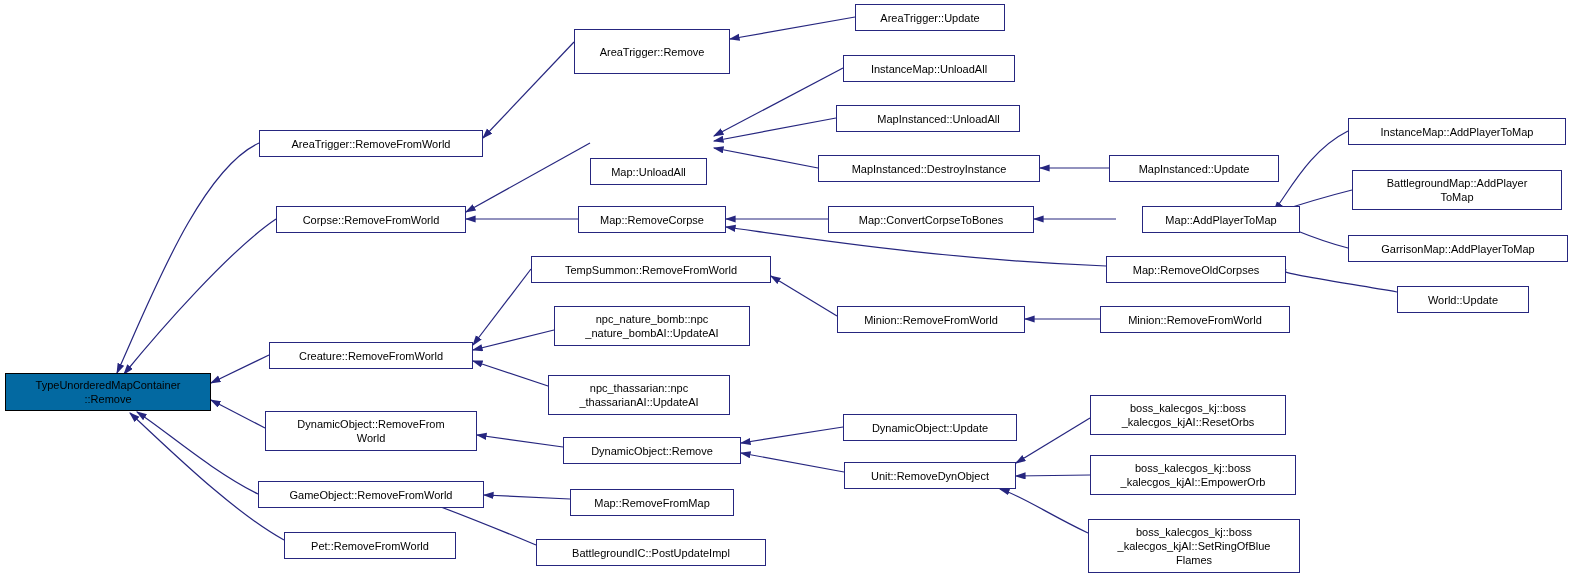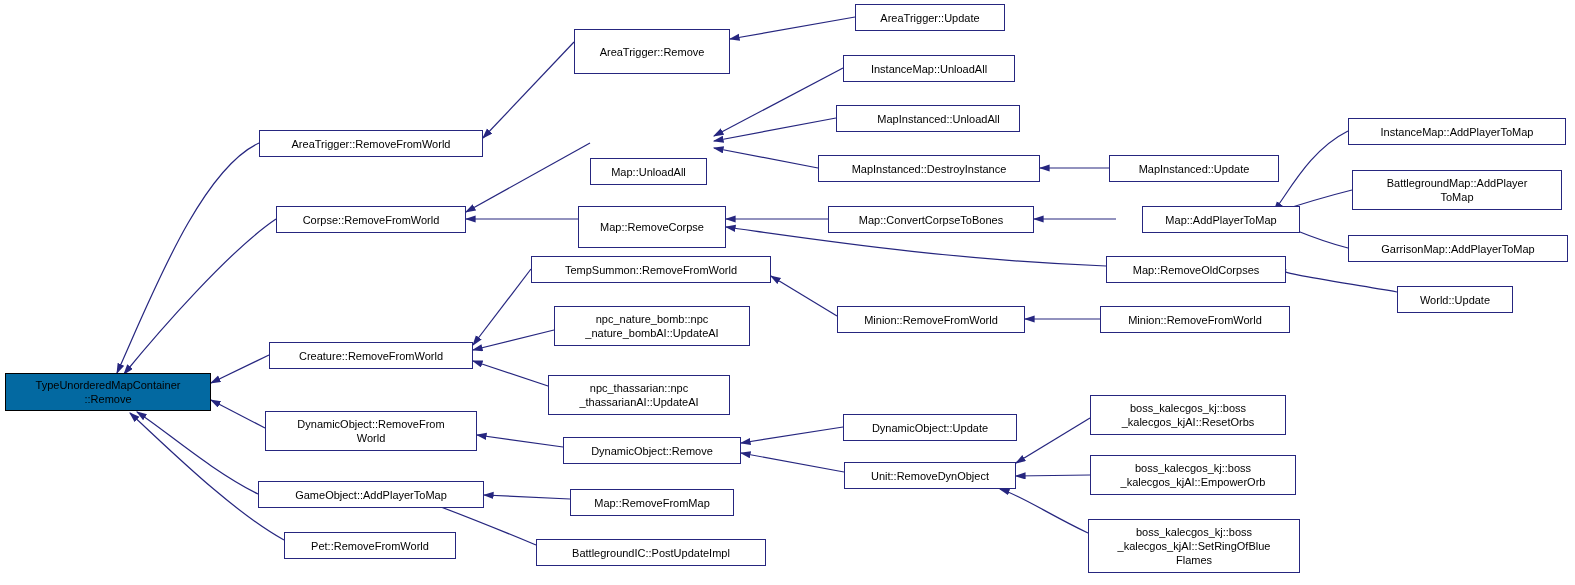--- a/index.html
+++ b/index.html
@@ -95,47 +95,47 @@
 ::Remove</div>
       <div class="node" style="left: 259px; top: 130px; width: 224px; height: 27px; text-align: right;">AreaTrigger::RemoveFromWorld</div>
       <div class="node" style="left: 574px; top: 29px; width: 156px; height: 45px;">AreaTrigger::Remove</div>
       <div class="node" style="left: 855px; top: 4px; width: 150px; height: 27px;">AreaTrigger::Update</div>
       <div class="node" style="left: 276px; top: 206px; width: 190px; height: 27px;">Corpse::RemoveFromWorld</div>
       <div class="node" style="left: 590px; top: 130px; width: 117px; height: 27px; margin-top: 28px;">Map::UnloadAll</div>
       <div class="node" style="left: 843px; top: 55px; width: 172px; height: 27px;">InstanceMap::UnloadAll</div>
       <div class="node" style="left: 836px; top: 105px; width: 184px; height: 27px; padding-left: 24px;">MapInstanced::UnloadAll</div>
       <div class="node" style="left: 818px; top: 155px; width: 222px; height: 27px;">MapInstanced::DestroyInstance</div>
       <div class="node" style="left: 1109px; top: 155px; width: 170px; height: 27px;">MapInstanced::Update</div>
-      <div class="node" style="left: 578px; top: 206px; width: 148px; height: 42px;">Map::RemoveCorpse</div>
+      <div class="node" style="left: 578px; top: 206px; width: 148px; height: 27px;">Map::RemoveCorpse</div>
       <div class="node" style="left: 828px; top: 206px; width: 206px; height: 27px;">Map::ConvertCorpseToBones</div>
       <div class="node" style="left: 1116px; top: 206px; width: 158px; height: 27px; margin-left: 26px;">Map::AddPlayerToMap</div>
       <div class="node" style="left: 1348px; top: 118px; width: 218px; height: 27px;">InstanceMap::AddPlayerToMap</div>
       <div class="node" style="left: 1352px; top: 170px; width: 210px; height: 40px;">BattlegroundMap::AddPlayer
 ToMap</div>
       <div class="node" style="left: 1348px; top: 235px; width: 220px; height: 27px;">GarrisonMap::AddPlayerToMap</div>
       <div class="node" style="left: 1106px; top: 256px; width: 180px; height: 27px;">Map::RemoveOldCorpses</div>
-      <div class="node" style="left: 1397px; top: 286px; width: 116px; height: 27px;">World::Update</div>
+      <div class="node" style="left: 1397px; top: 286px; width: 132px; height: 27px;">World::Update</div>
       <div class="node" style="left: 531px; top: 256px; width: 240px; height: 27px;">TempSummon::RemoveFromWorld</div>
       <div class="node" style="left: 837px; top: 306px; width: 188px; height: 27px;">Minion::RemoveFromWorld</div>
       <div class="node" style="left: 1100px; top: 306px; width: 190px; height: 27px;">Minion::RemoveFromWorld</div>
       <div class="node" style="left: 269px; top: 342px; width: 204px; height: 27px;">Creature::RemoveFromWorld</div>
       <div class="node" style="left: 554px; top: 306px; width: 196px; height: 40px;">npc_nature_bomb::npc
 _nature_bombAI::UpdateAI</div>
       <div class="node" style="left: 548px; top: 375px; width: 182px; height: 40px;">npc_thassarian::npc
 _thassarianAI::UpdateAI</div>
       <div class="node" style="left: 265px; top: 411px; width: 212px; height: 40px;">DynamicObject::RemoveFrom
 World</div>
       <div class="node" style="left: 563px; top: 437px; width: 178px; height: 27px;">DynamicObject::Remove</div>
       <div class="node" style="left: 843px; top: 414px; width: 174px; height: 27px;">DynamicObject::Update</div>
       <div class="node" style="left: 844px; top: 462px; width: 172px; height: 27px;">Unit::RemoveDynObject</div>
       <div class="node" style="left: 1090px; top: 395px; width: 196px; height: 40px;">boss_kalecgos_kj::boss
 _kalecgos_kjAI::ResetOrbs</div>
       <div class="node" style="left: 1090px; top: 455px; width: 206px; height: 40px;">boss_kalecgos_kj::boss
 _kalecgos_kjAI::EmpowerOrb</div>
       <div class="node" style="left: 1088px; top: 519px; width: 212px; height: 54px;">boss_kalecgos_kj::boss
 _kalecgos_kjAI::SetRingOfBlue
 Flames</div>
-      <div class="node" style="left: 258px; top: 481px; width: 226px; height: 27px;">GameObject::AddPlayerToMap</div>
+      <div class="node" style="left: 258px; top: 481px; width: 226px; height: 27px;">GameObject::RemoveFromWorld</div>
       <div class="node" style="left: 570px; top: 489px; width: 164px; height: 27px; text-align: center;">Map::RemoveFromMap</div>
       <div class="node" style="left: 536px; top: 539px; width: 230px; height: 27px;">BattlegroundIC::PostUpdateImpl</div>
       <div class="node" style="left: 284px; top: 532px; width: 172px; height: 27px;">Pet::RemoveFromWorld</div>
     </div>
 </div>
 
 </body></html>

